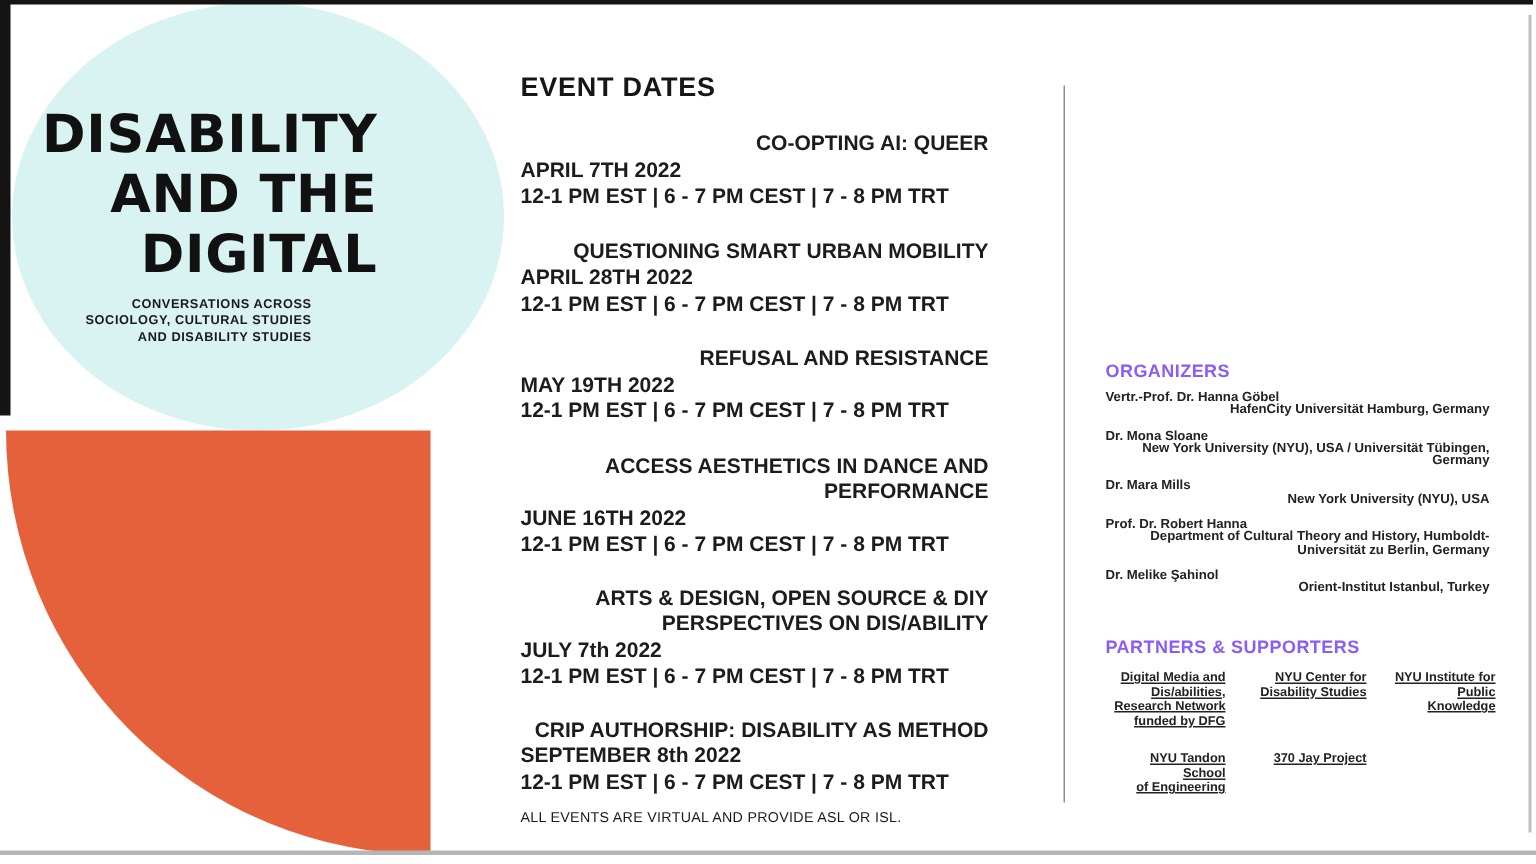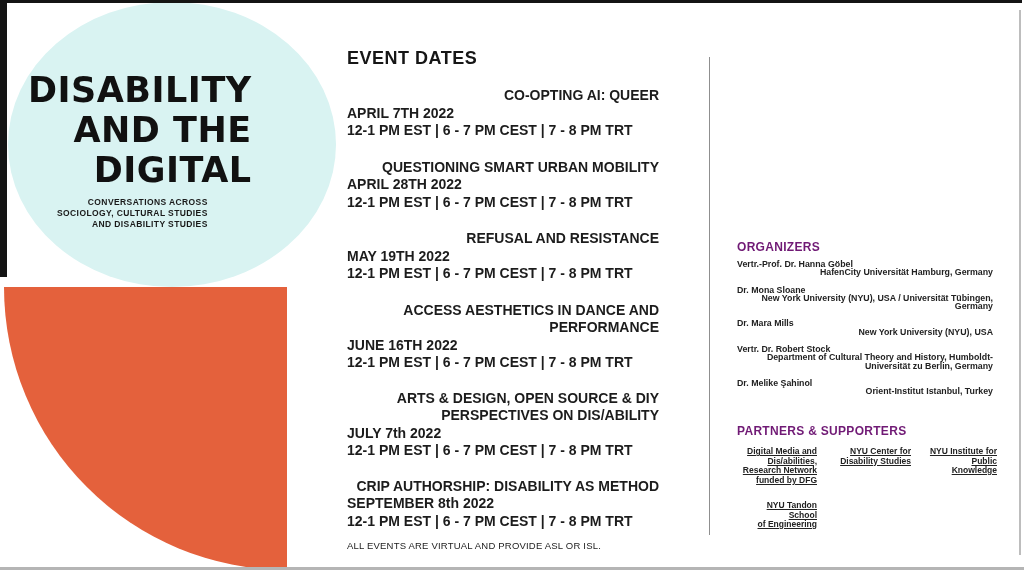--- a/index.html
+++ b/index.html
@@ -51,21 +51,21 @@
   .event.last { margin-bottom:10px; }
   .all-events-note { font-size:9.5px; font-weight:normal; letter-spacing:0.2px; color:#1c1c1c; }
 
   
   .divider { position:absolute; left:709px; top:57px; width:1px; height:478px; background:#8f8f8f; }
 
   
   .organizers { position:absolute; left:737px; top:240px; width:256px; color:#222222; }
   .organizers h3, .partners h3 {
     font-size:12px; font-weight:800; letter-spacing:0.3px; line-height:14px;
-    margin:0 0 6px 0; color:#701a75;
+    margin:0 0 6px 0; color:#8b5cf6;
   }
   .org-entry { margin-bottom:9px; font-size:8.8px; font-weight:bold; line-height:8.3px; }
 
   .partners { position:absolute; left:737px; top:424px; width:266px; color:#222222; }
   .partners-grid {
     display:grid; grid-template-columns:80px 94px 86px;
     row-gap:16px; margin-top:9px;text-decoration:underline;
   }
   .partner-cell { font-size:8.5px; font-weight:bold; line-height:9.5px; }
 </style>
@@ -145,21 +145,21 @@
     <div class="org-entry">
       <div>Dr. Mona Sloane</div>
       <div class="pre">New York University (NYU), USA / Universität Tübingen,
 Germany</div>
     </div>
     <div class="org-entry">
       <div>Dr. Mara Mills</div>
       <div class="pre">New York University (NYU), USA</div>
     </div>
     <div class="org-entry">
-      <div>Vertr. Dr. Robert Stock</div>
+      <div>Prof. Dr. Robert Hanna</div>
       <div class="pre">Department of Cultural Theory and History, Humboldt-
 Universität zu Berlin, Germany</div>
     </div>
     <div class="org-entry">
       <div>Dr. Melike Şahinol</div>
       <div class="pre">Orient-Institut Istanbul, Turkey</div>
     </div>
   </div>
 
   <div class="partners">
@@ -169,16 +169,17 @@
 Dis/abilities,
 Research Network
 funded by DFG</div>
       <div class="partner-cell pre">NYU Center for
 Disability Studies</div>
       <div class="partner-cell pre">NYU Institute for
 Public
 Knowledge</div>
       <div class="partner-cell pre">NYU Tandon School
 of Engineering</div>
+      <div class="partner-cell pre">370 Jay Project</div>
     </div>
   </div>
 
 </div>
 
 </body></html>

